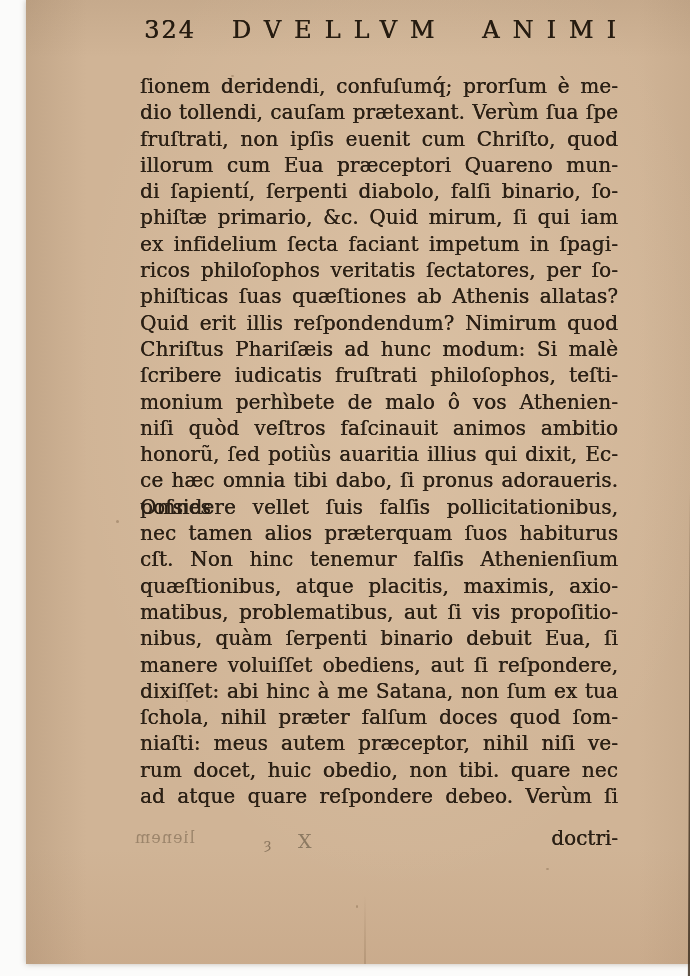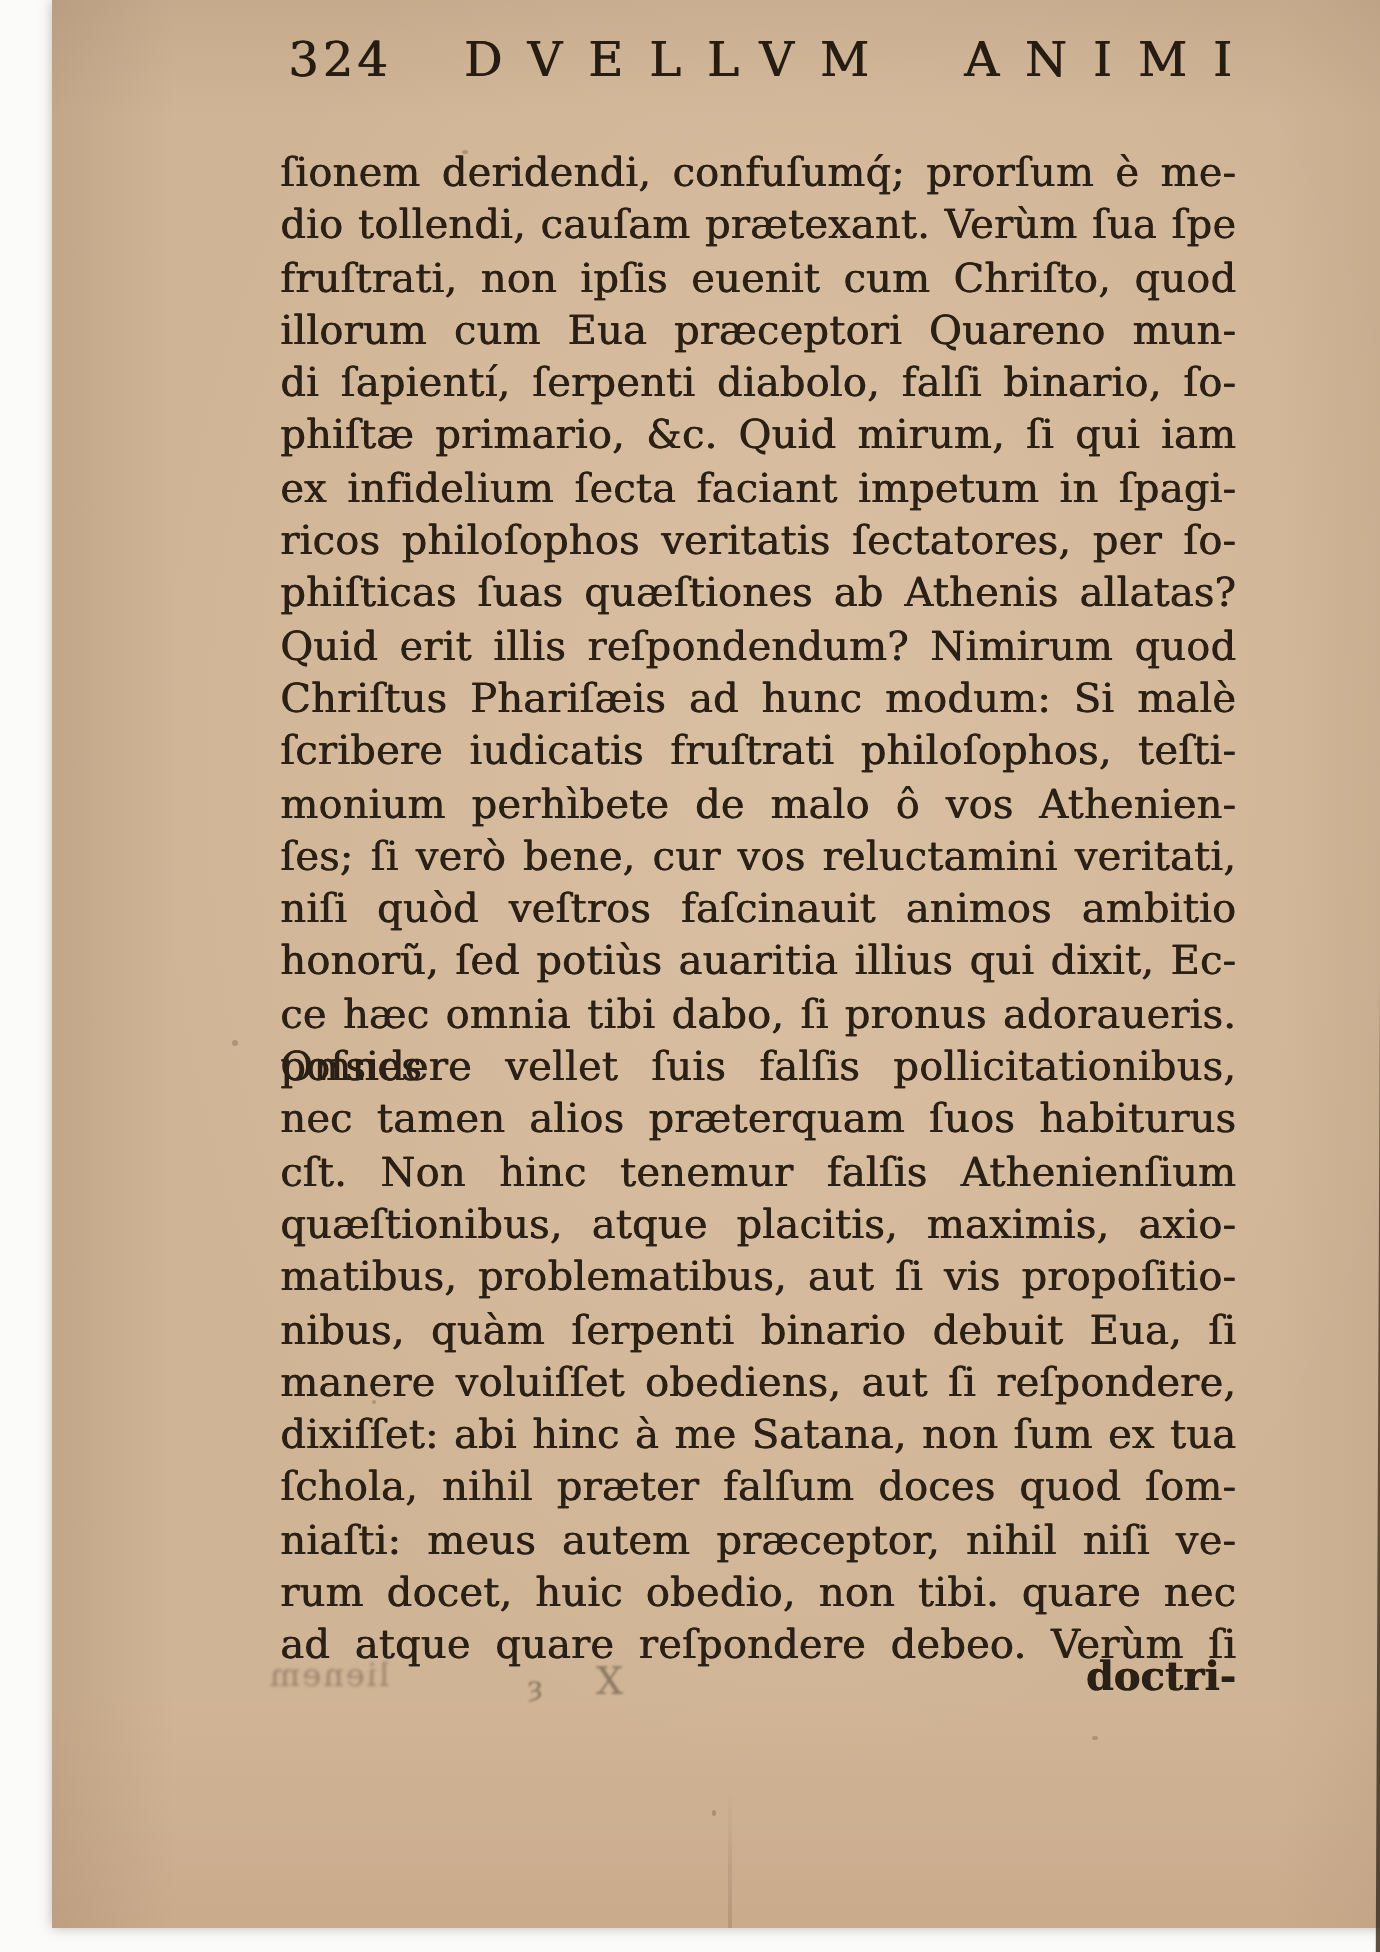--- a/index.html
+++ b/index.html
@@ -68,21 +68,20 @@
     letter-spacing:0.1px;
   }
   .line .it{}
   .catchword{
     position:absolute;left:114px;top:826px;
     width:478px;
     text-align:right;
     color:#2b2015;
     font-size:20px;
     text-shadow:0.35px 0 0 currentColor;
-    font-weight:bold;
   }
   
   .showthrough{
     position:absolute;left:108px;top:828px;
     font-size:16px;color:rgba(94,76,56,0.45);
     transform:scaleX(-1);
     filter:blur(0.7px);
     letter-spacing:1px;
   }
   .sig-small{
@@ -124,21 +123,20 @@
       <div class="line"><span>illorum cum Eua præceptori Quareno mun-</span></div>
       <div class="line"><span>di ſapientí, ſerpenti diabolo, falſi binario, ſo-</span></div>
       <div class="line"><span>phiſtæ primario, &amp;c. Quid mirum, ſi qui iam</span></div>
       <div class="line"><span>ex infidelium ſecta faciant impetum in ſpagi-</span></div>
       <div class="line"><span>ricos philoſophos veritatis ſectatores, per ſo-</span></div>
       <div class="line"><span>phiſticas ſuas quæſtiones ab Athenis allatas?</span></div>
       <div class="line"><span>Quid erit illis reſpondendum? Nimirum quod</span></div>
       <div class="line"><span>Chriſtus Phariſæis ad hunc modum: Si malè</span></div>
       <div class="line"><span>ſcribere iudicatis fruſtrati philoſophos, teſti-</span></div>
       <div class="line"><span>monium perhìbete de malo ô vos Athenien-</span></div>
-      <div class="line"><span>ſes; ſi verò bene, cur vos reluctamini veritati,</span></div>
       <div class="line"><span>niſi quòd veſtros faſcinauit animos ambitio</span></div>
       <div class="line"><span>honorũ, ſed potiùs auaritia illius qui dixit, </span><span class="it">Ec-</span></div>
       <div class="line"><span class="it">ce hæc omnia tibi dabo, ſi pronus adoraueris.</span><span> Omnes</span></div>
       <div class="line"><span>poſsidere vellet ſuis falſis pollicitationibus,</span></div>
       <div class="line"><span>nec tamen alios præterquam ſuos habiturus</span></div>
       <div class="line"><span>cſt. Non hinc tenemur falſis Athenienſium</span></div>
       <div class="line"><span>quæſtionibus, atque placitis, maximis, axio-</span></div>
       <div class="line"><span>matibus, problematibus, aut ſi vis propoſitio-</span></div>
       <div class="line"><span>nibus, quàm ſerpenti binario debuit Eua, ſi</span></div>
       <div class="line"><span>manere voluiſſet obediens, aut ſi reſpondere,</span></div>

